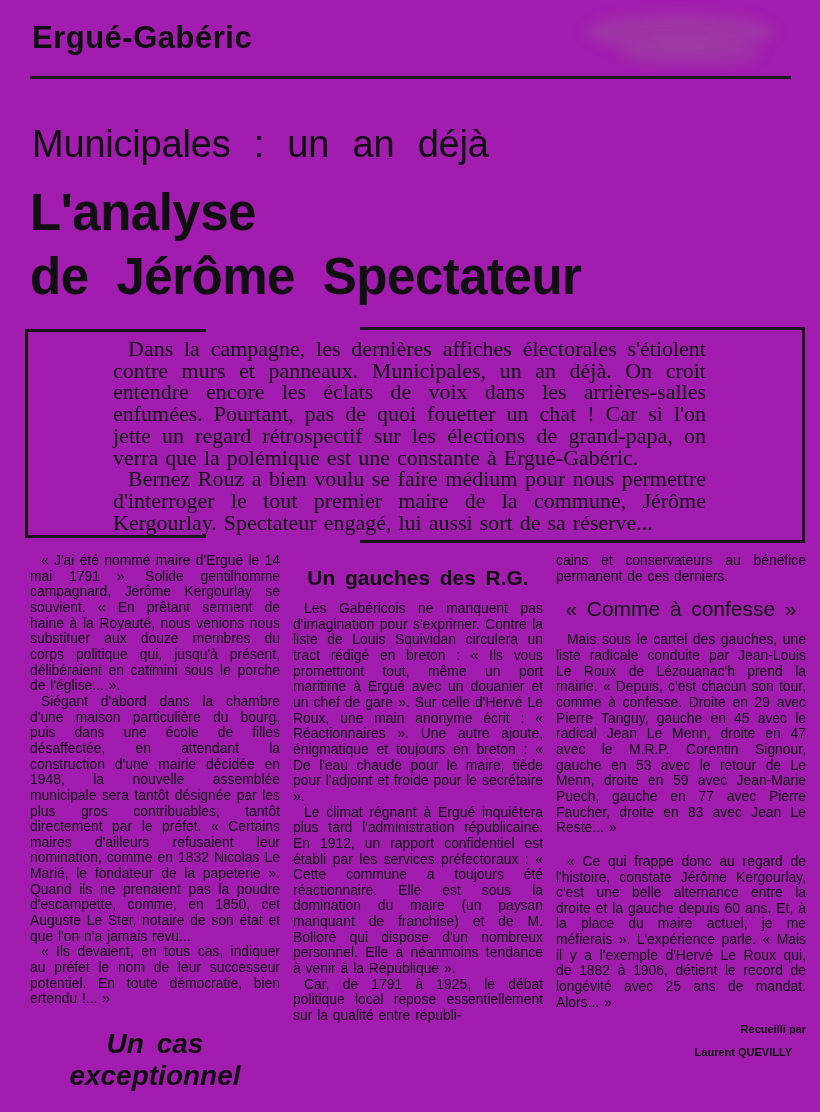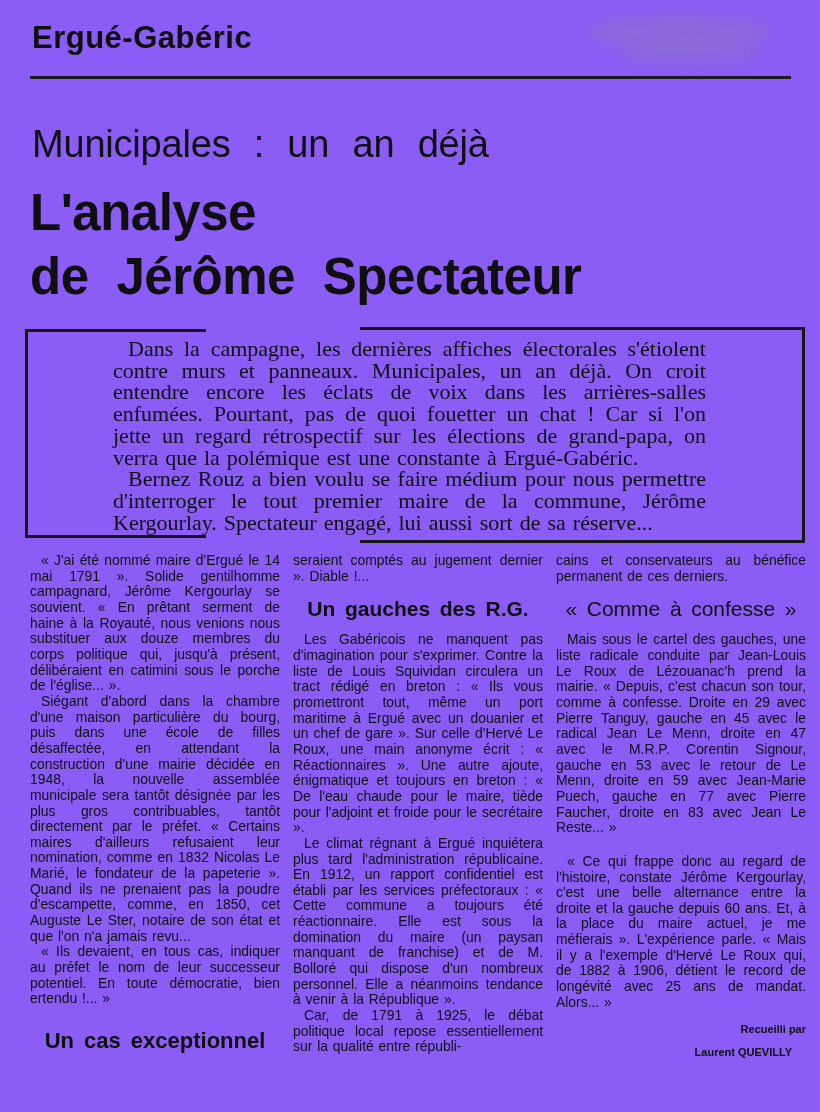--- a/index.html
+++ b/index.html
@@ -1,16 +1,16 @@
 <!DOCTYPE html>
 <html><head>
 <meta charset="utf-8">
 <style>
   html,body{margin:0;padding:0;background:#e8e8e6;}
-  .page{position:relative;width:820px;height:1112px;background:#8b5cf6;overflow:hidden;
+  .page{position:relative;width:820px;height:1112px;background:#a21caf;overflow:hidden;
         color:#0f0f0f;font-family:"Liberation Sans",sans-serif;}
   
   .smudge-a{position:absolute;left:585px;top:14px;width:190px;height:36px;border-radius:50%;
             background:rgba(148,146,138,.22);filter:blur(7px);}
   .smudge-b{position:absolute;left:618px;top:42px;width:145px;height:24px;border-radius:50%;
             background:rgba(148,146,138,.17);filter:blur(6px);}
   
   .kicker{position:absolute;left:32px;top:20px;margin:0;font-size:31px;font-weight:bold;letter-spacing:.5px;}
   .rule{position:absolute;left:30px;top:76px;width:761px;height:3px;background:#1c1c1c;}
   
@@ -28,21 +28,21 @@
            text-align:justify;word-spacing:1.5px;font-family:Liberation Serif, serif;}
   
   .columns{position:absolute;left:30px;top:553px;width:776px;height:556px;display:flex;gap:13px;}
   .col{width:250px;}
   .para{margin:0;font-size:13.9px;line-height:15.66px;text-align:justify;
         text-indent:11px;word-spacing:1px;}
   .cont{text-indent:0;}
   .b{font-weight:normal;}
   .subhead{text-align:center;font-weight:bold;font-size:21px;margin:13px 0 11px;word-spacing:.18em;}
   .subhead-light{font-weight:400;}
-  .subhead-big{font-size:22px;margin:21px 0 0;}
+  .subhead-big{font-size:28px;margin:21px 0 0;font-style:italic;}
   .spacer{height:18px;}
   .byline{margin-top:8px;font-weight:bold;font-size:11px;line-height:23px;text-align:right;}
   .byline-author{padding-right:14px;}
 </style>
 </head>
 <body>
 
 <div class="page">
 
   <div class="smudge-a"></div>
@@ -67,21 +67,20 @@
   <div class="columns">
 
     <div class="col">
       <p class="para"><span class="b">« J'ai été nommé maire d'Ergué le 14 mai 1791 »</span><span>. Solide gentilhomme campagnard, Jérôme Kergourlay se souvient. </span><span class="b">« En prêtant serment de haine à la Royauté, nous venions nous substituer aux douze membres du corps politique qui, jusqu'à présent, délibéraient en catimini sous le porche de l'église... »</span><span>.</span></p>
       <p class="para"><span>Siégant d'abord dans la chambre d'une maison particulière du bourg, puis dans une école de filles désaffectée, en attendant la construction d'une mairie décidée en 1948, la nouvelle assemblée municipale sera tantôt désignée par les plus gros contribuables, tantôt directement par le préfet. </span><span class="b">« Certains maires d'ailleurs refusaient leur nomination, comme en 1832 Nicolas Le Marié, le fondateur de la papeterie »</span><span>. Quand ils ne prenaient pas la poudre d'escampette, comme, en 1850, cet Auguste Le Ster, notaire de son état et que l'on n'a jamais revu...</span></p>
       <p class="para"><span class="b">« Ils devaient, en tous cas, indiquer au préfet le nom de leur successeur potentiel. En toute démocratie, bien ertendu !... »</span></p>
       <h3 class="subhead subhead-big">Un cas exceptionnel</h3>
     </div>
 
     <div class="col">
-      <p class="para cont"><span class="b">seraient comptés au jugement dernier »</span><span>. Diable !...</span></p>
       <h3 class="subhead">Un gauches des R.G.</h3>
       <p class="para"><span>Les Gabéricois ne manquent pas d'imagination pour s'exprimer. Contre la liste de Louis Squividan circulera un tract rédigé en breton : </span><span class="b">« Ils vous promettront tout, même un port maritime à Ergué avec un douanier et un chef de gare »</span><span>. Sur celle d'Hervé Le Roux, une main anonyme écrit : </span><span class="b">« Réactionnaires »</span><span>. Une autre ajoute, énigmatique et toujours en breton : </span><span class="b">« De l'eau chaude pour le maire, tiède pour l'adjoint et froide pour le secrétaire »</span><span>.</span></p>
       <p class="para"><span>Le climat régnant à Ergué inquiétera plus tard l'administration républicaine. En 1912, un rapport confidentiel est établi par les services préfectoraux : </span><span class="b">« Cette commune a toujours été réactionnaire. Elle est sous la domination du maire (un paysan manquant de franchise) et de M. Bolloré qui dispose d'un nombreux personnel. Elle a néanmoins tendance à venir à la République »</span><span>.</span></p>
       <p class="para"><span>Car, de 1791 à 1925, le débat politique local repose essentiellement sur la qualité entre républi-</span></p>
     </div>
 
     <div class="col">
       <p class="para cont"><span>cains et conservateurs au bénéfice permanent de ces derniers.</span></p>
       <h3 class="subhead subhead-light">« Comme à confesse »</h3>
       <p class="para"><span>Mais sous le cartel des gauches, une liste radicale conduite par Jean-Louis Le Roux de Lézouanac'h prend la mairie. </span><span class="b">« Depuis, c'est chacun son tour, comme à confesse. Droite en 29 avec Pierre Tanguy, gauche en 45 avec le radical Jean Le Menn, droite en 47 avec le M.R.P. Corentin Signour, gauche en 53 avec le retour de Le Menn, droite en 59 avec Jean-Marie Puech, gauche en 77 avec Pierre Faucher, droite en 83 avec Jean Le Reste... »</span></p>

